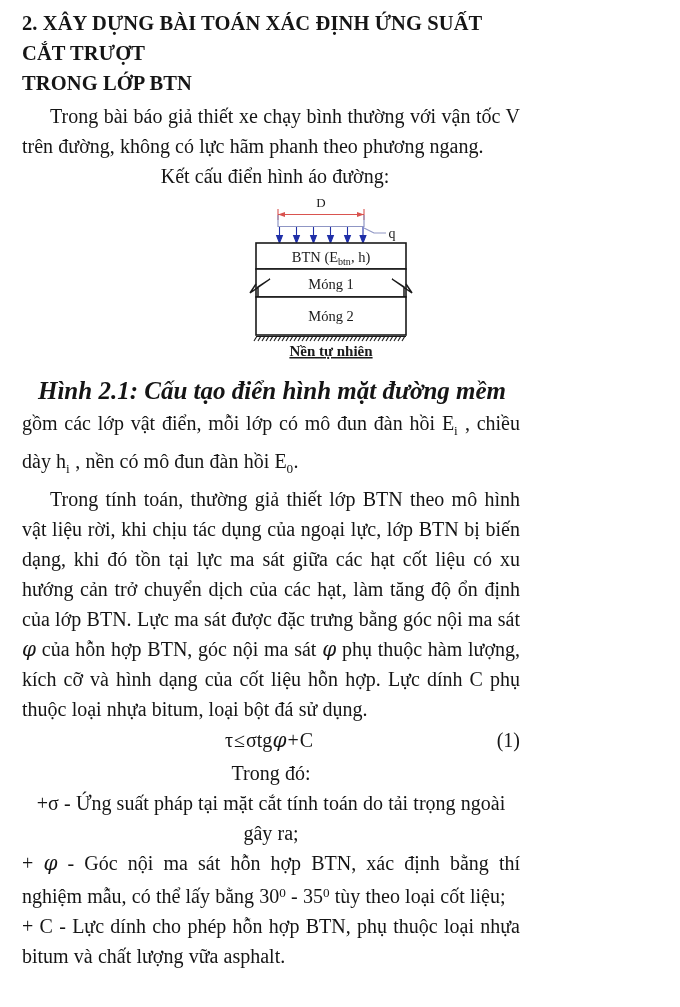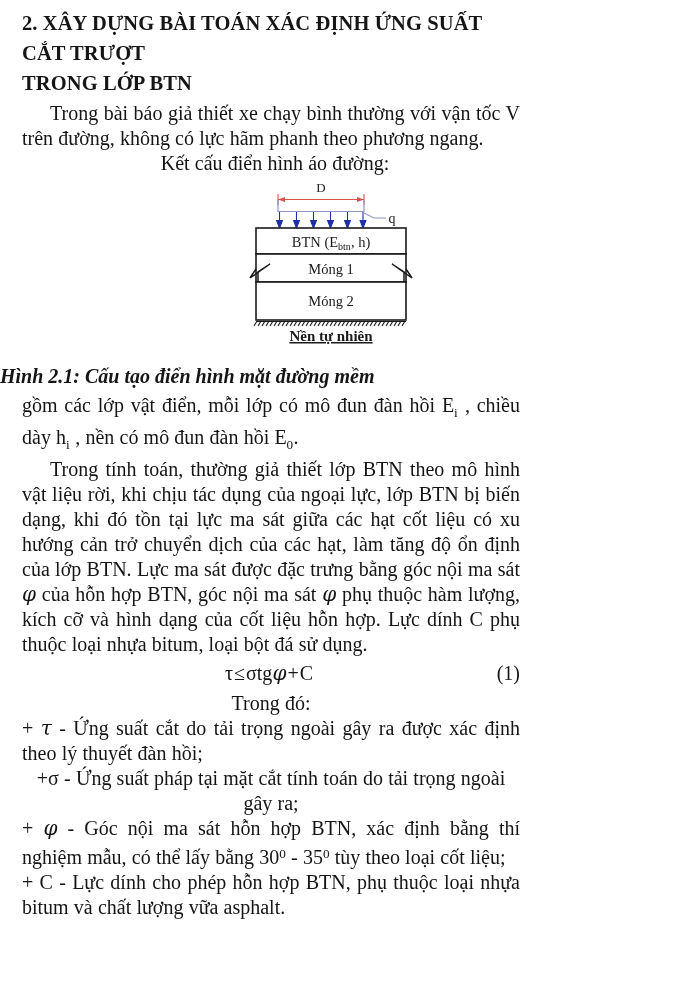--- a/index.html
+++ b/index.html
@@ -30,21 +30,21 @@
     line-height: 30px;
     letter-spacing: 0.1px;
     margin: 0;
     padding: 8px 24px 0 22px;
   }
   .section-heading .ln { display: block; }
 
   
   .para {
     font-size: 20px;
-    line-height: 25px;
+    line-height: 30px;
     text-align: justify;
     margin: 0;
     padding: 0 24px 0 22px;
     word-spacing: 0.2px;
   }
   .para.indent { text-indent: 28px; }
   .para.indent-sm { text-indent: 8px; }
   .para.tight { text-align: center; }
 
   .gap-1 { height: 3px; }
@@ -61,22 +61,23 @@
     left: 246px;
     top: 0;
     width: 200px;
     height: 185px;
   }
   .fig svg { display: block; }
 
   .fig-caption {
     font-weight: bold;
     font-style: italic;
-    font-size: 20px;
+    font-size: 25px;
     line-height: 26px;
+    text-align: center;
     margin: 0;
     padding: 2px 0 0 0;
   }
 
   
   .eq-row {
     position: relative;
     height: 34px;
     padding: 0 24px 0 22px;
   }
@@ -259,25 +260,20 @@
 
   <div class="eq-row">
     <span class="eq-body">
       <span class="gk">τ</span><span class="op">≤</span><span class="gk">σ</span><span>tg</span><span class="gk-i">φ</span><span class="op">+</span><span>C</span>
     </span>
     <span class="eq-num">(1)</span>
   </div>
 
   <p class="para tight ital">Trong đó:</p>
 
-  <p class="para">
-    <span>+</span>
-    <span class="gk-i">τ</span>
-    <span>- Ứng suất cắt do tải trọng ngoài gây ra được xác định theo lý thuyết đàn hồi;</span>
-  </p>
 
   <p class="para tight">
     <span>+</span><span class="gk">σ</span>
     <span>- Ứng suất pháp tại mặt cắt tính toán do tải trọng ngoài gây ra;</span>
   </p>
 
   <p class="para">
     <span>+</span>
     <span class="gk-i">φ</span>
     <span>- Góc nội ma sát hỗn hợp BTN, xác định bằng thí nghiệm mẫu, có thể lấy bằng 30</span><span class="sup">0</span><span> - 35</span><span class="sup">0</span><span> tùy theo loại cốt liệu;</span>

